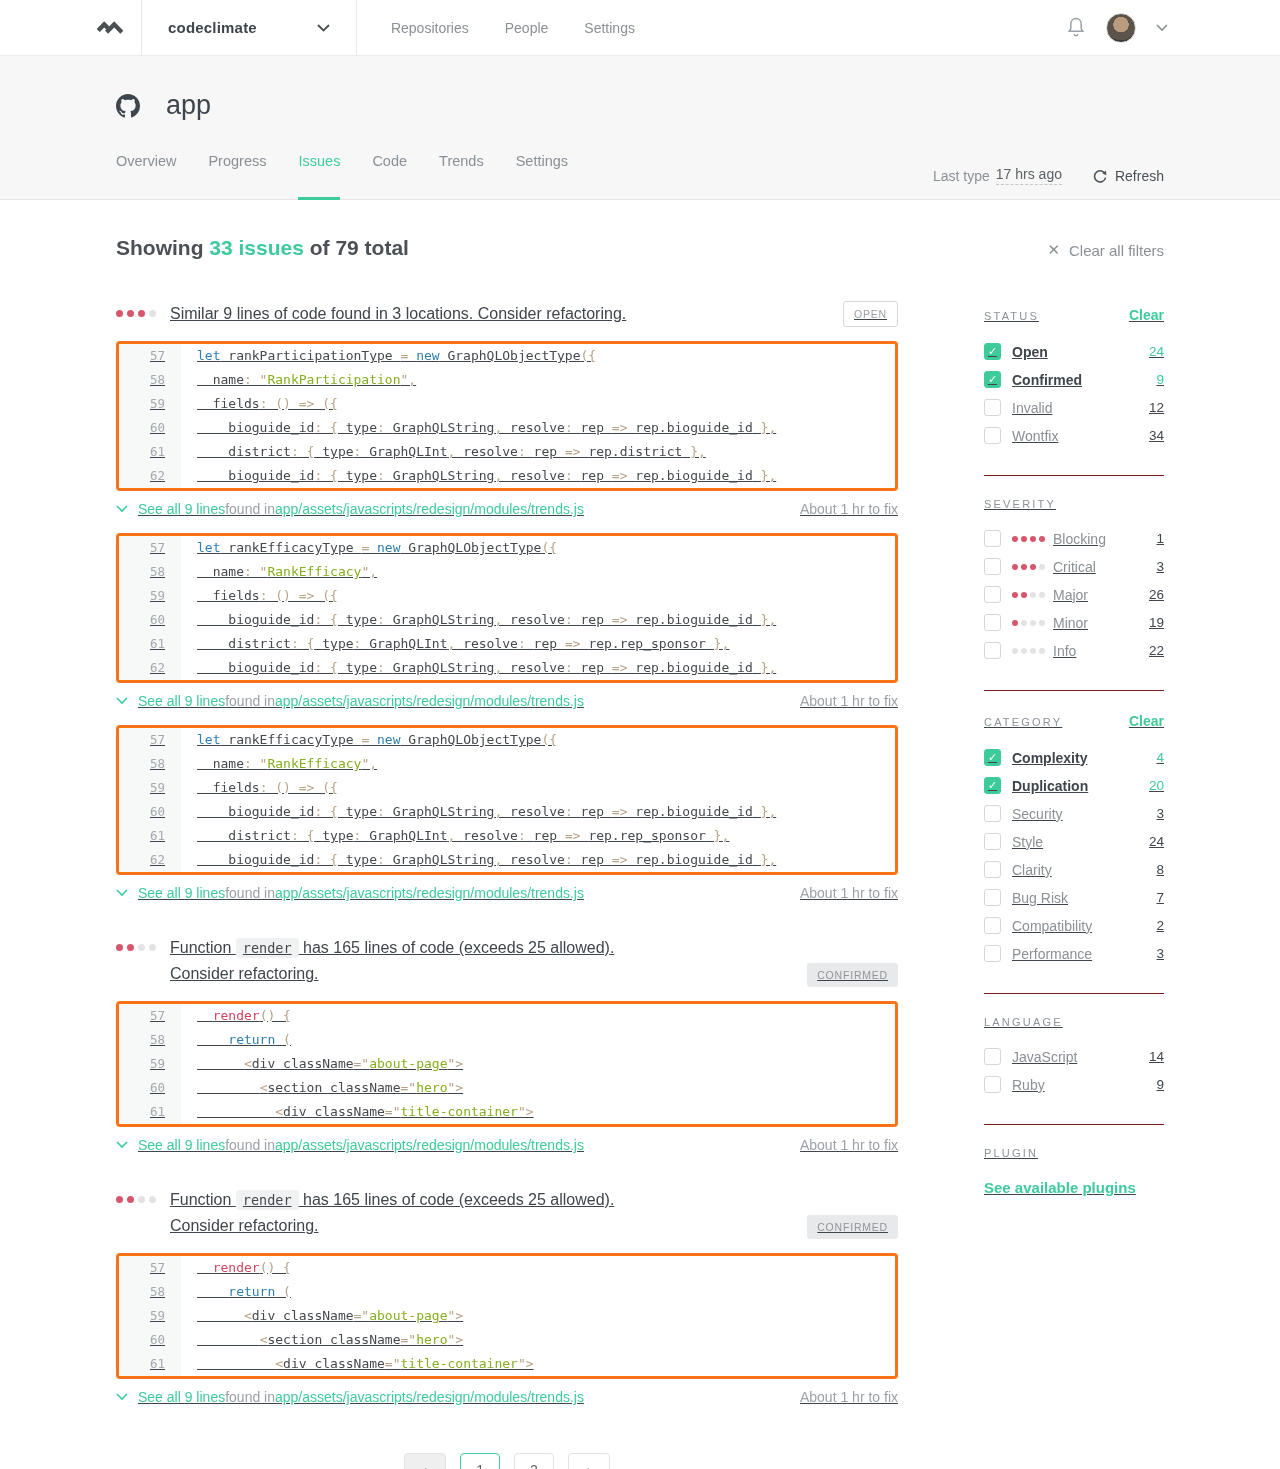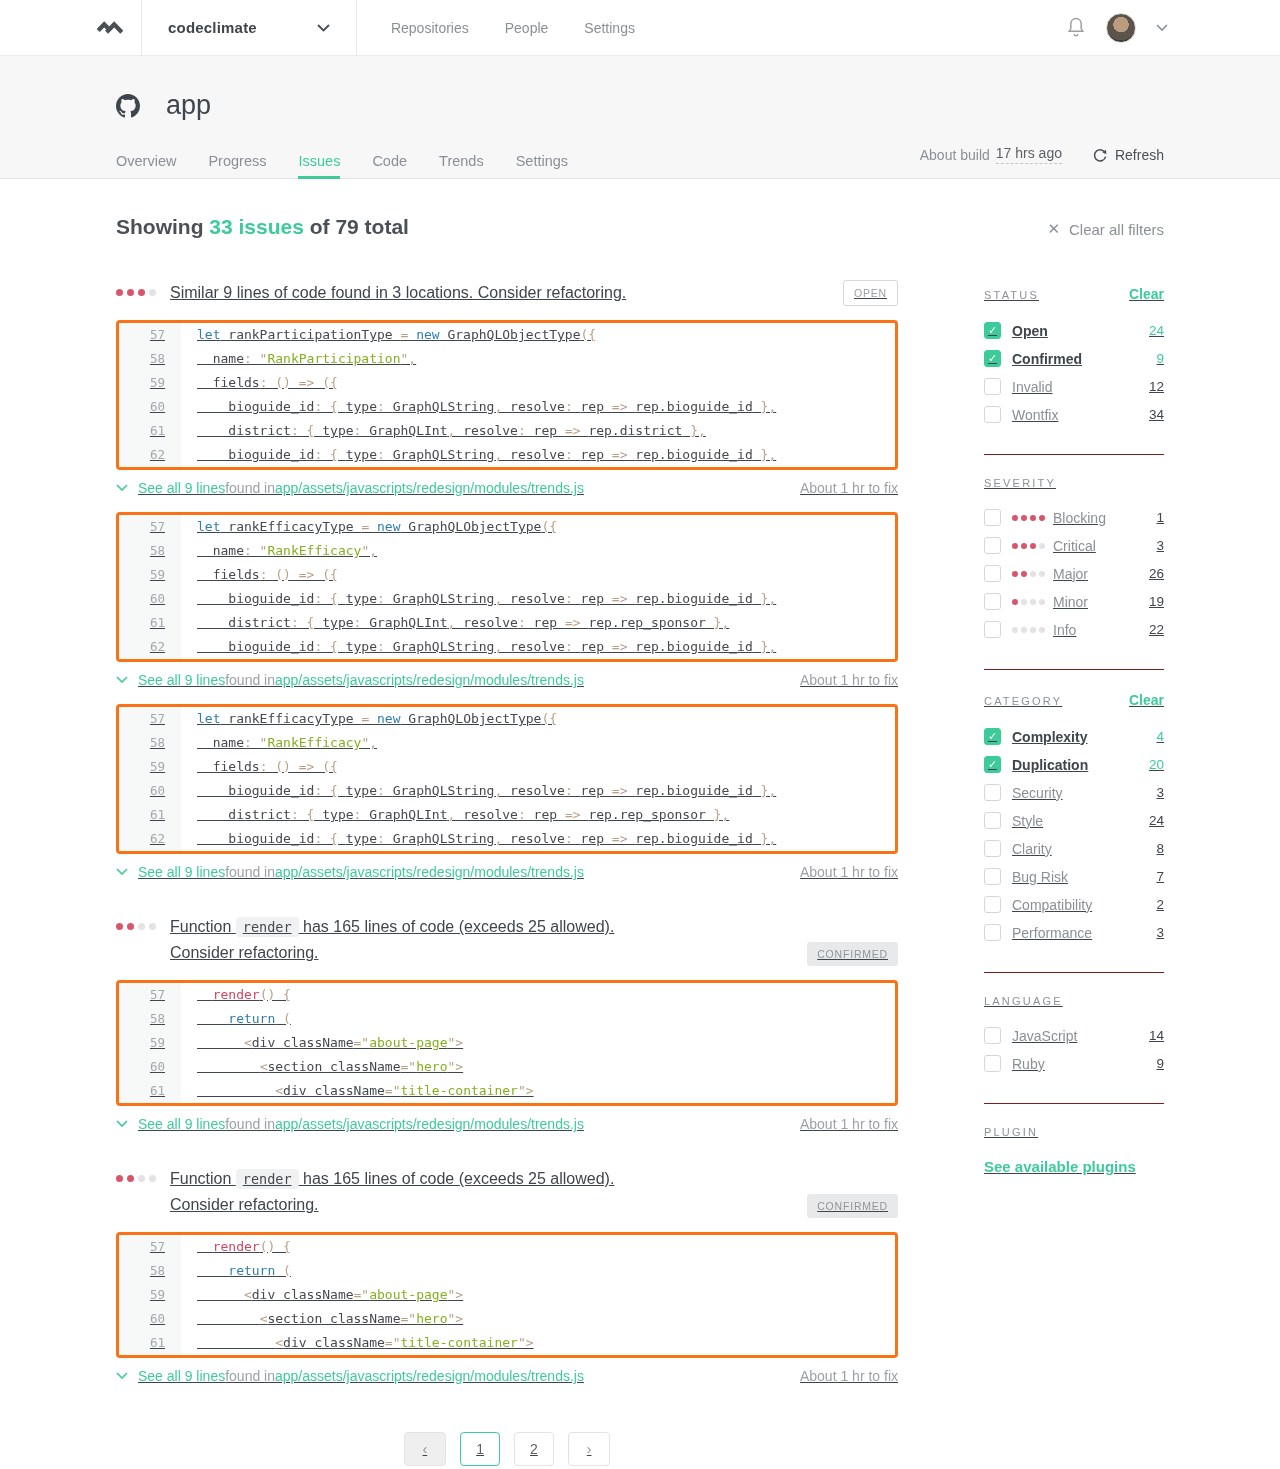--- a/index.html
+++ b/index.html
@@ -25,21 +25,21 @@
     width: 30px; height: 30px; border-radius: 50%;
     background: radial-gradient(circle at 50% 38%, #b99b80 0 34%, #5c544a 35% 70%, #3c3a35 71%);
     border: 1px solid #ddd;
   }
   
   .repo-header { background: #f7f7f8; }
   .repo-title-row { display: flex; align-items: center; gap: 26px; padding: 34px 116px 22px; }
   .repo-title { font-size: 27px; font-weight: 400; color: #3f454c; }
   .tabs-row { display: flex; align-items: flex-end; padding: 0 116px; border-bottom: 1px solid #e3e5e7; }
   .tab {
-    font-size: 14.5px; color: #8a9096; padding: 10px 0 7px; margin-right: 32px;
+    font-size: 14.5px; color: #8a9096; padding: 10px 0 28px; margin-right: 32px;
     border-bottom: 3px solid transparent; margin-bottom: -1px; cursor: pointer;
   }
   .tab.active { color: #3ecb9a; border-bottom-color: #3ecb9a; }
   .build-info { margin-left: auto; display: flex; align-items: center; gap: 6px; padding-bottom: 14px; font-size: 14px; }
   .build-label { color: #8a9096; }
   .build-value { color: #5c6166; border-bottom: 1px dashed #c3c7ca; padding-bottom: 2px; cursor: default; }
   .refresh-btn { display: flex; align-items: center; gap: 7px; margin-left: 24px; color: #4a5056; cursor: pointer; }
   
   .main-wrap { padding: 36px 116px 40px; }
   .summary-row { display: flex; align-items: baseline; justify-content: space-between; }
@@ -161,21 +161,21 @@
     <h1 class="repo-title">app</h1>
   </div>
   <div class="tabs-row" id="tabs-row">
     <div class="tab">Overview</div>
       <div class="tab">Progress</div>
       <div class="tab active">Issues</div>
       <div class="tab">Code</div>
       <div class="tab">Trends</div>
       <div class="tab">Settings</div>
       <div class="build-info">
-      <span class="build-label">About build</span>
+      <span class="build-label">Last type</span>
       <span class="build-value">17 hrs ago</span>
       <span class="refresh-btn">
         <svg width="16" height="16" viewBox="0 0 16 16">
           <path d="M13.3 6.2 A5.6 5.6 0 1 0 13.6 9.6" fill="none" stroke="#4a5056" stroke-width="1.5"></path>
           <polygon points="13.9,2.8 14.4,7 10.4,5.6" fill="#4a5056"></polygon>
         </svg>
         <span>Refresh</span>
       </span>
     </div>
   </div>

